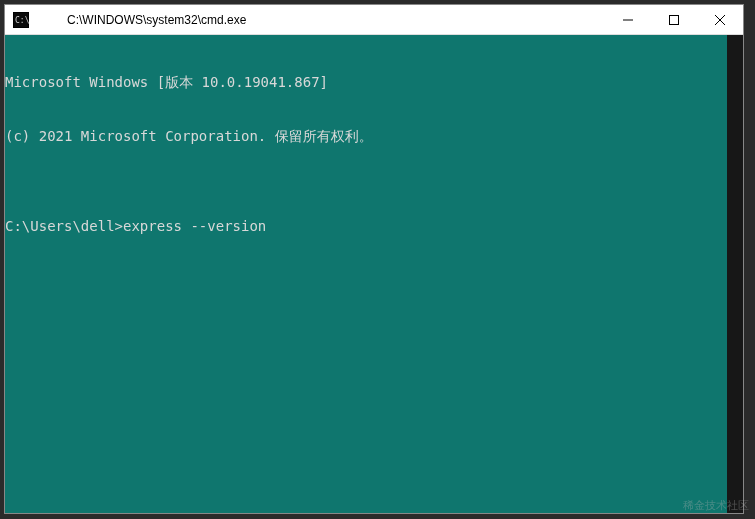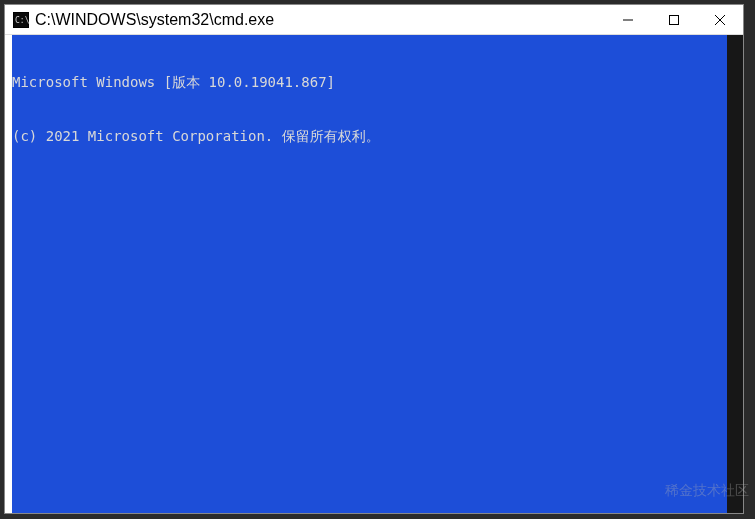--- a/index.html
+++ b/index.html
@@ -40,50 +40,50 @@
       margin-right: 6px;
       display: inline-flex;
       align-items: center;
       justify-content: center;
     }
     .titlebar-icon svg {
       width: 16px;
       height: 16px;
     }
     .titlebar-text {
-      font-size: 16px;
+      font-size: 12px;
       color: #000;
       flex: 1;
+      margin-left: 32px;
     }
     .titlebar-controls {
       display: flex;
       height: 100%;
     }
     .titlebar-btn {
       width: 46px;
       height: 100%;
       display: flex;
       align-items: center;
       justify-content: center;
       font-size: 10px;
       color: #000;
       cursor: pointer;
     }
     .terminal {
       flex: 1;
-      background: #1d4ed8;
+      background: #0f766e;
       padding: 2px 0 0 0;
       font-family: "Consolas", "NSimSun", "SimSun", monospace;
       font-size: 14px;
       line-height: 18px;
       color: #d8d8d8;
       overflow: hidden;
       white-space: pre;
       position: relative;
-      margin-left: 7px;
     }
     .terminal-line {
       white-space: pre;
     }
     .cursor {
       display: inline-block;
       width: 8px;
       height: 3px;
       background: #d8d8d8;
       vertical-align: baseline;
@@ -97,22 +97,22 @@
       position: absolute;
       right: 0;
       top: 0;
       width: 16px;
       height: 100%;
       background: #171717;
     }
     .watermark {
       position: absolute;
       right: 6px;
-      bottom: 19px;
-      font-size: 14px;
+      bottom: 6px;
+      font-size: 11px;
       color: rgba(180,180,180,0.35);
       font-family: Liberation Mono, monospace;
     }
   </style>
 </head>
 <body>
 
 <div class="window">
   <div class="titlebar">
     <span class="titlebar-icon">
@@ -139,18 +139,19 @@
             <line x1="0" y1="0" x2="10" y2="10" stroke="#000" stroke-width="1"></line>
             <line x1="10" y1="0" x2="0" y2="10" stroke="#000" stroke-width="1"></line>
           </svg>
       </div>
     </div>
   </div>
   <div class="terminal">
     <div class="terminal-line">Microsoft Windows [版本 10.0.19041.867]</div>
     <div class="terminal-line">(c) 2021 Microsoft Corporation. 保留所有权利。</div>
     <div class="terminal-line"></div>
+    <div class="terminal-line">C:\Users\dell&gt;express --version</div>
     <div class="terminal-line"></div>
     <div class="scrollbar-track"></div>
   </div>
 </div>
 
 <div class="watermark">稀金技术社区</div>
 
 </body></html>

